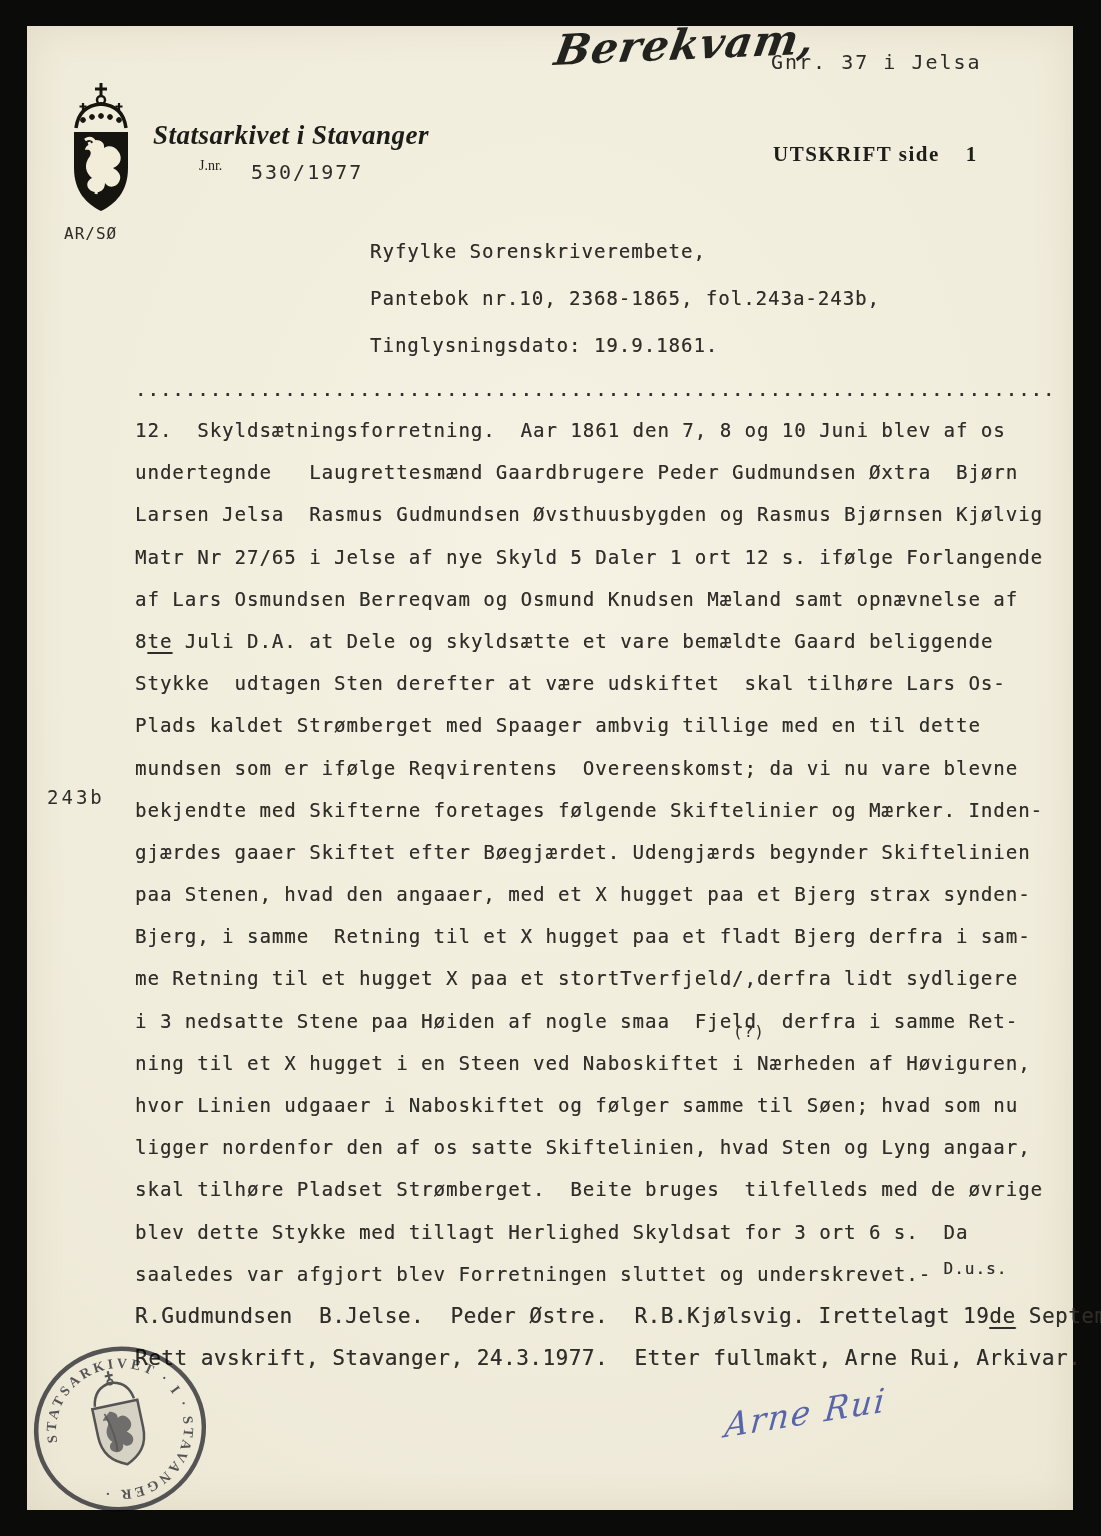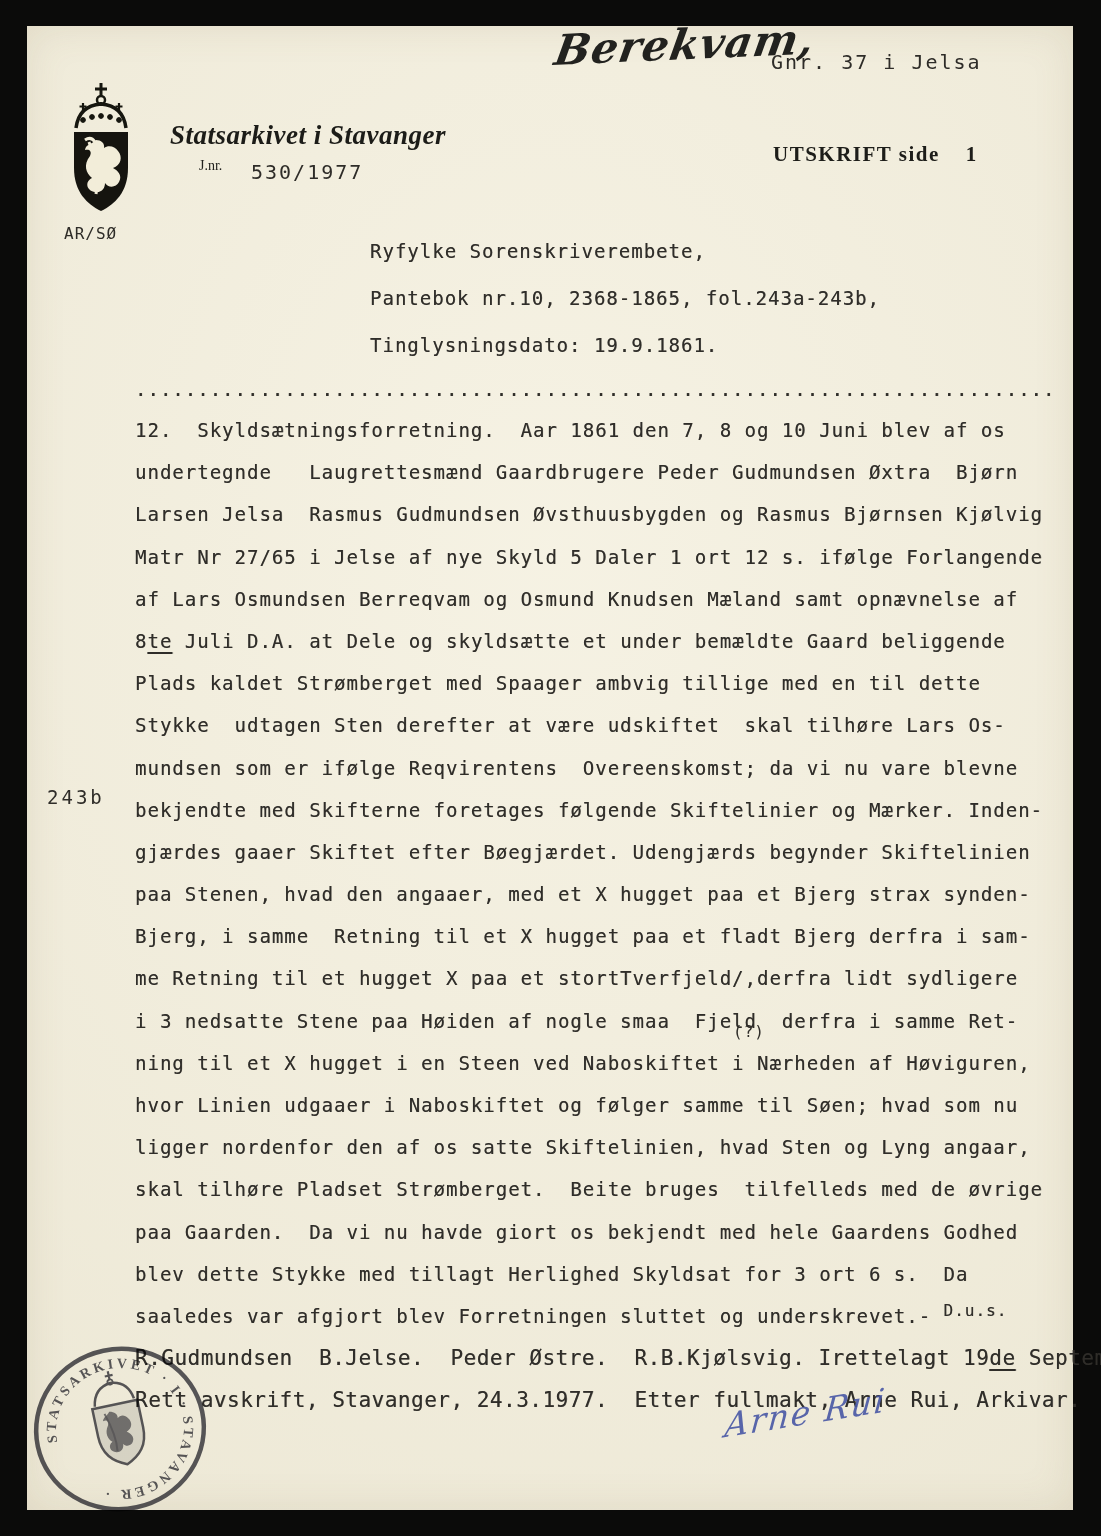--- a/index.html
+++ b/index.html
@@ -23,21 +23,21 @@
     transform:rotate(-2.5deg) skewX(-12deg);transform-origin:left bottom;
   }
   .gnr{
     position:absolute;left:744px;top:24px;
     font-size:20px;letter-spacing:2px;color:#2e2c28;
   }
   .emblem{position:absolute;left:36px;top:54px;}
   .archive{
     position:absolute;left:126px;top:94px;
     font-family:"Liberation Serif","DejaVu Serif",serif;font-style:italic;font-weight:600;
-    font-size:27px;color:#1c1c18;letter-spacing:0.5px;margin-left:17px;
+    font-size:27px;color:#1c1c18;letter-spacing:0.5px;
   }
   .jnr-label{
     position:absolute;left:172px;top:132px;
     font-family:"Liberation Serif","DejaVu Serif",serif;font-size:14px;color:#22221e;
   }
   .jnr-num{
     position:absolute;left:224px;top:134px;
     font-size:20px;letter-spacing:2px;color:#2e2c28;
   }
   .utskrift{
@@ -124,35 +124,34 @@
         <div class="line">Pantebok nr.10, 2368-1865, fol.243a-243b,</div>
         <div class="line">Tinglysningsdato: 19.9.1861.</div>
       </div>
     <div class="line divider">..........................................................................</div>
     <div class="bodylines">
         <div class="line"><span>12.  Skyldsætningsforretning.  Aar 1861 den 7, 8 og 10 Juni blev af os</span></div>
         <div class="line"><span>undertegnde   Laugrettesmænd Gaardbrugere Peder Gudmundsen Øxtra  Bjørn</span></div>
         <div class="line"><span>Larsen Jelsa  Rasmus Gudmundsen Øvsthuusbygden og Rasmus Bjørnsen Kjølvig</span></div>
         <div class="line"><span>Matr Nr 27/65 i Jelse af nye Skyld 5 Daler 1 ort 12 s. ifølge Forlangende</span></div>
         <div class="line"><span>af Lars Osmundsen Berreqvam og Osmund Knudsen Mæland samt opnævnelse af</span></div>
-        <div class="line"><span>8</span><span class="u">te</span><span> Juli D.A. at Dele og skyldsætte et under bemældte Gaard beliggende</span></div>
+        <div class="line"><span>8</span><span class="u">te</span><span> Juli D.A. at Dele og skyldsætte et vare bemældte Gaard beliggende</span></div>
+        <div class="line"><span>Stykke  udtagen Sten derefter at være udskiftet  skal tilhøre Lars Os-</span></div>
         <div class="line"><span>Plads kaldet Strømberget med Spaager ambvig tillige med en til dette</span></div>
-        <div class="line"><span>Stykke  udtagen Sten derefter at være udskiftet  skal tilhøre Lars Os-</span></div>
         <div class="line"><span>mundsen som er ifølge Reqvirentens  Overeenskomst; da vi nu vare blevne</span></div>
         <div class="line"><span>bekjendte med Skifterne foretages følgende Skiftelinier og Mærker. Inden-</span></div>
         <div class="line"><span>gjærdes gaaer Skiftet efter Bøegjærdet. Udengjærds begynder Skiftelinien</span></div>
         <div class="line"><span>paa Stenen, hvad den angaaer, med et X hugget paa et Bjerg strax synden-</span></div>
         <div class="line"><span>Bjerg, i samme  Retning til et X hugget paa et fladt Bjerg derfra i sam-</span></div>
         <div class="line"><span>me Retning til et hugget X paa et stortTverfjeld/,derfra lidt sydligere</span></div>
         <div class="line"><span>i 3 nedsatte Stene paa Høiden af nogle smaa  Fjeld  derfra i samme Ret-</span></div>
         <div class="line"><span>ning til et X hugget i en Steen ved Naboskiftet i Nærheden af Høviguren,</span></div>
         <div class="line"><span>hvor Linien udgaaer i Naboskiftet og følger samme til Søen; hvad som nu</span></div>
         <div class="line"><span>ligger nordenfor den af os satte Skiftelinien, hvad Sten og Lyng angaar,</span></div>
         <div class="line"><span>skal tilhøre Pladset Strømberget.  Beite bruges  tilfelleds med de øvrige</span></div>
-        <div class="line"><span>paa Gaarden.  Da vi nu havde giort os bekjendt med hele Gaardens Godhed</span></div>
         <div class="line"><span>blev dette Stykke med tillagt Herlighed Skyldsat for 3 ort 6 s.  Da</span></div>
         <div class="line"><span>saaledes var afgjort blev Forretningen sluttet og underskrevet.- </span><span class="r">D.u.s.</span></div>
         <div class="line small"><span>R.Gudmundsen  B.Jelse.  Peder Østre.  R.B.Kjølsvig. Irettelagt 19</span><span class="u">de</span><span> September 1861. Bull.</span></div>
         <div class="line small"><span>Rett avskrift, Stavanger, 24.3.1977.  Etter fullmakt, Arne Rui, Arkivar.</span></div>
       </div>
   </div>
 
   <div class="margin-note">243b</div>
   <div class="interline">(?)</div>
 

